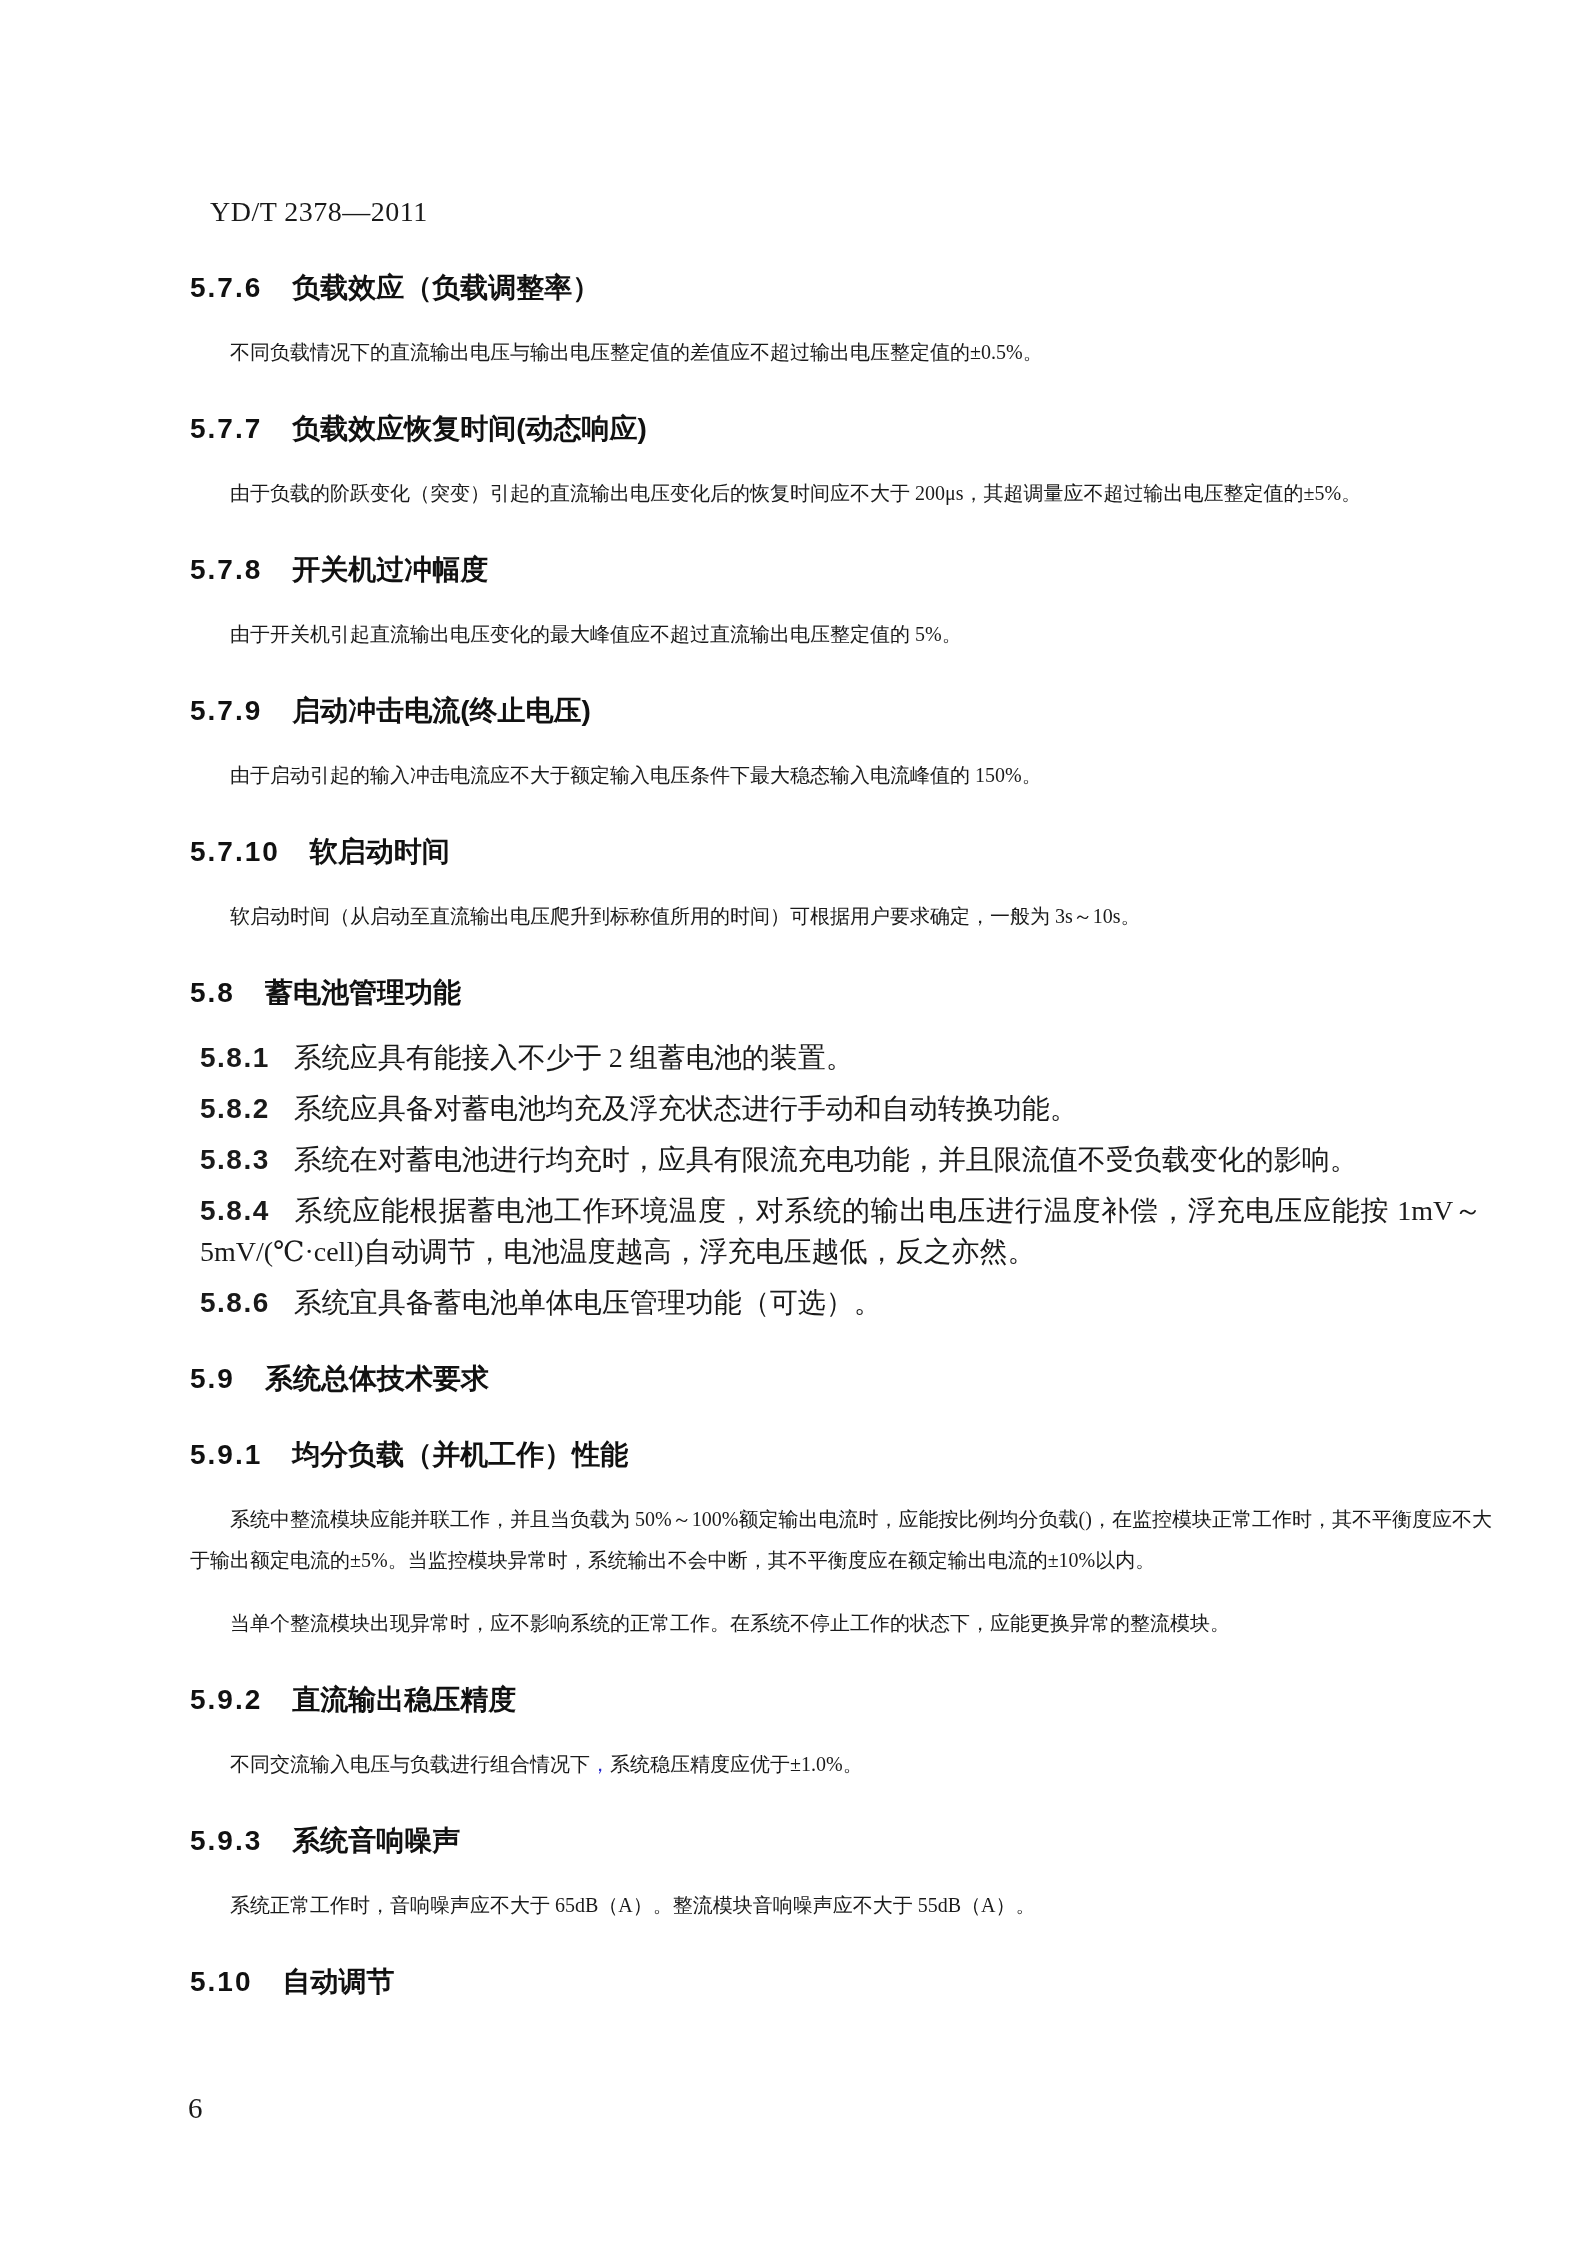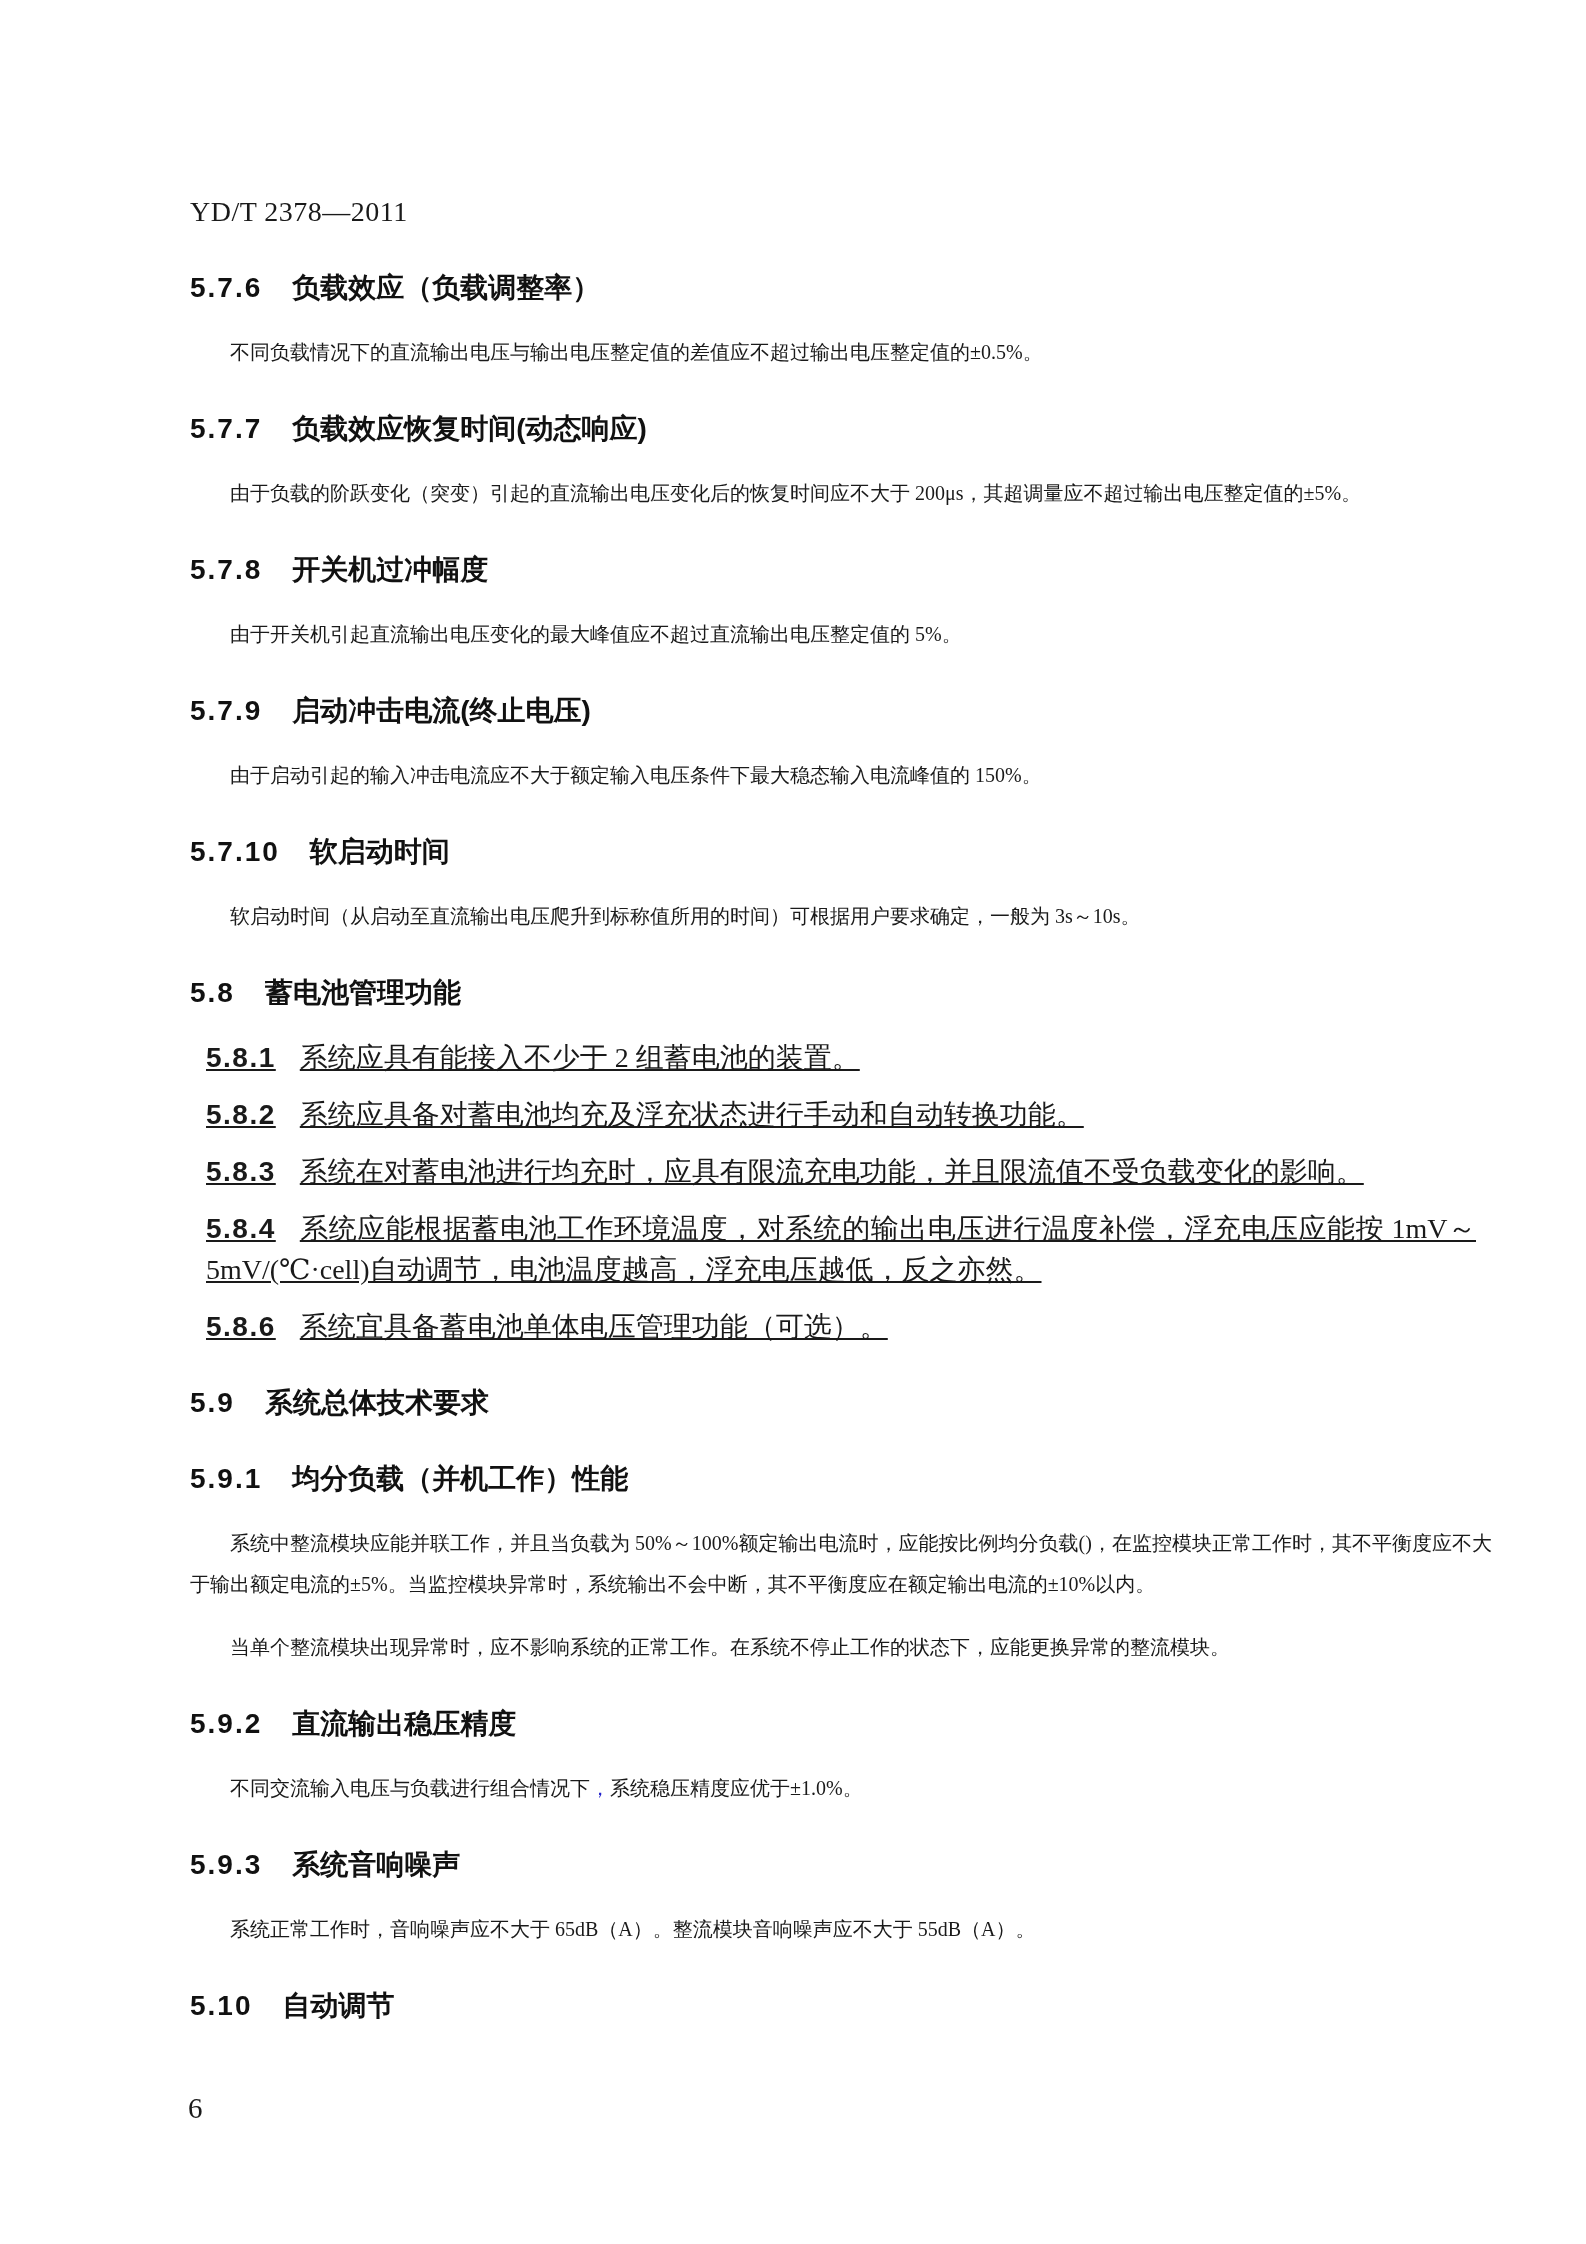--- a/index.html
+++ b/index.html
@@ -21,20 +21,21 @@
     position: absolute;
     left: 190px;
     top: 192px;
     width: 1302px;
   }
   .doc-header {
     font-size: 28px;
     line-height: 40px;
     letter-spacing: 0.5px;
     color: #1a1a1a;
+    margin-left: 20px;
   }
   .heading {
     font-family: "Liberation Sans", "DejaVu Sans", sans-serif;
     font-weight: bold;
     font-size: 28px;
     line-height: 40px;
     margin-top: 36px;
     margin-bottom: 24px;
     color: #111111;
     white-space: nowrap;
@@ -47,22 +48,21 @@
     font-size: 20px;
     line-height: 41px;
     text-align: justify;
     text-indent: 2em;
     margin: 22px 0;
   }
   p.clause {
     font-size: 28px;
     line-height: 41px;
     text-align: justify;
-    margin: 16px;
-    text-decoration: underline;
+    margin: 10px;
   }
   p.clause .cnum {
     font-family: "Liberation Sans", "DejaVu Sans", sans-serif;
     font-weight: bold;
     letter-spacing: 1.5px;
     margin-right: 24px;
   }
   .page-number {
     position: absolute;
     left: 188px;

